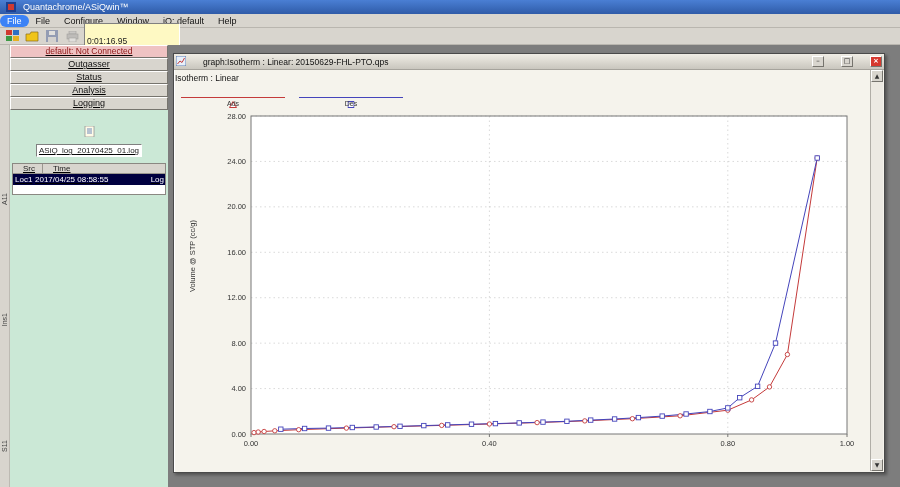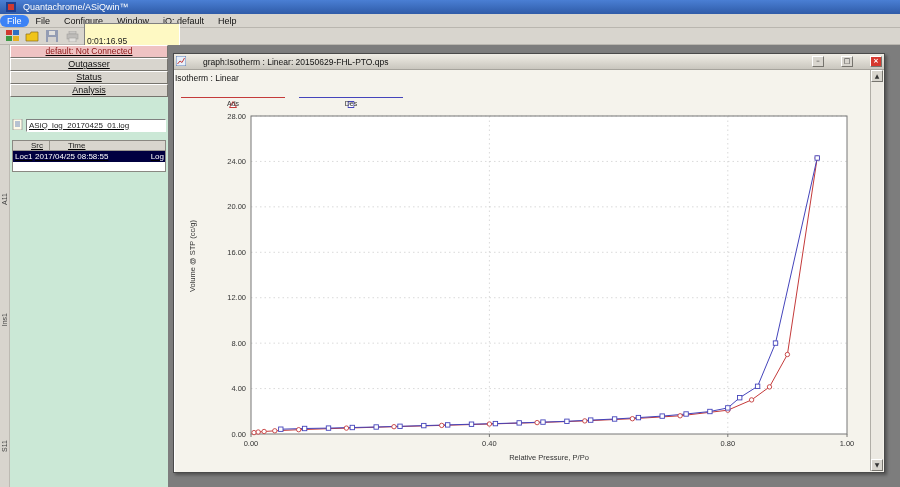--- a/index.html
+++ b/index.html
@@ -23,26 +23,26 @@
 
   
   .vtab-strip { position:absolute; left:0; top:45px; bottom:0; width:10px; background:#d8d5ce; border-right:1px solid #bdbab3; }
   .vtab { position:absolute; left:1px; writing-mode:vertical-rl; transform:rotate(180deg);
     font-size:7px; color:#444; }
   .sidebar { position:absolute; left:10px; top:45px; width:158px; bottom:0; background:#cbe8d6;text-decoration:underline; }
   .sb-btn { display:block; width:100%; height:13px; font-size:9px; line-height:11px; text-align:center;
     background:#d8d5ce; border:1px solid; border-color:#ffffff #76746e #76746e #ffffff; color:#111;
     font-family:"Liberation Sans", sans-serif; cursor:pointer; }
   .sb-btn.connection { background:#efc3c3; color:#8b1212; font-size:8.5px; }
-  .log-row { margin:19px 2px 0 2px; display:flex; align-items:center; gap:3px; }
+  .log-row { margin:13px 2px 0 2px; display:flex; align-items:center; gap:3px;flex-direction:column; }
   .log-field { flex:1; background:#fff; border:1px solid; border-color:#808080 #fff #fff #808080;
     font-size:8px; padding:1px 2px; color:#222; white-space:nowrap; overflow:hidden; }
   .log-table { margin:6px 2px 0 2px; border:1px solid #8a8882; background:#fff; }
   .lt-head { display:flex; background:#d8d5ce; font-size:8px; color:#222; }
-  .lt-head .cell { padding:0 18px; border-right:1px solid #9a978f; border-bottom:1px solid #9a978f; }
+  .lt-head .cell { padding:0 10px; border-right:1px solid #9a978f; border-bottom:1px solid #9a978f; }
   .lt-head .c-src { width:30px; }
   .lt-head .c-time { flex:1; border-right:none; }
   .lt-row { display:flex; align-items:center; background:#000040; color:#fff; font-size:8px; height:11px; cursor:pointer; }
   .lt-row .r-src { width:22px; padding-left:2px; }
   .lt-row .r-time { flex:1; white-space:nowrap; overflow:hidden; }
   .lt-row .r-tag { padding-right:1px; }
   .lt-empty { height:9px; background:#fff; }
 
   
   .desktop { position:absolute; left:168px; top:45px; right:0; bottom:0; background:#7d7d7d; }
@@ -133,20 +133,21 @@
     <span class="vtab" style="top:148px">A11</span>
     <span class="vtab" style="top:268px">Ins1</span>
     <span class="vtab" style="top:395px">S11</span>
   </div>
 
   <div class="sidebar">
     <button class="sb-btn connection">default: Not Connected</button>
     <button class="sb-btn">Outgasser</button>
     <button class="sb-btn">Status</button>
     <button class="sb-btn">Analysis</button>
+    <button class="sb-btn">Logging</button>
 
     <div class="log-row">
       <span>
         <svg width="11" height="11">
             <rect x="1" y="0" width="9" height="11" fill="#fffbe8" stroke="#8a8a8a" stroke-width="0.7"></rect>
             <line x1="3" y1="3" x2="8" y2="3" stroke="#4a6fb0" stroke-width="0.8"></line>
             <line x1="3" y1="5" x2="8" y2="5" stroke="#4a6fb0" stroke-width="0.8"></line>
             <line x1="3" y1="7" x2="8" y2="7" stroke="#4a6fb0" stroke-width="0.8"></line>
           </svg>
       </span>
@@ -268,21 +269,20 @@
             <rect x="437.2" y="307.4" width="4.4" height="4.4" fill="#fff" stroke="#4444bb" stroke-width="0.9"></rect>
             <rect x="461.0" y="305.9" width="4.4" height="4.4" fill="#fff" stroke="#4444bb" stroke-width="0.9"></rect>
             <rect x="484.9" y="303.8" width="4.4" height="4.4" fill="#fff" stroke="#4444bb" stroke-width="0.9"></rect>
             <rect x="508.7" y="301.3" width="4.4" height="4.4" fill="#fff" stroke="#4444bb" stroke-width="0.9"></rect>
             <rect x="526.6" y="297.7" width="4.4" height="4.4" fill="#fff" stroke="#4444bb" stroke-width="0.9"></rect>
             <rect x="538.5" y="287.5" width="4.4" height="4.4" fill="#fff" stroke="#4444bb" stroke-width="0.9"></rect>
             <rect x="556.4" y="276.1" width="4.4" height="4.4" fill="#fff" stroke="#4444bb" stroke-width="0.9"></rect>
             <rect x="574.3" y="232.9" width="4.4" height="4.4" fill="#fff" stroke="#4444bb" stroke-width="0.9"></rect>
             <rect x="616.0" y="47.8" width="4.4" height="4.4" fill="#fff" stroke="#4444bb" stroke-width="0.9"></rect>
           </svg>
-        <div class="xlabel">Relative Pressure, P/Po</div>
       </div>
 
       <div class="scrollbar">
         <button class="sb-arr up">▲</button>
         <button class="sb-arr down">▼</button>
       </div>
 
     </div>
   </div>
 </div>

